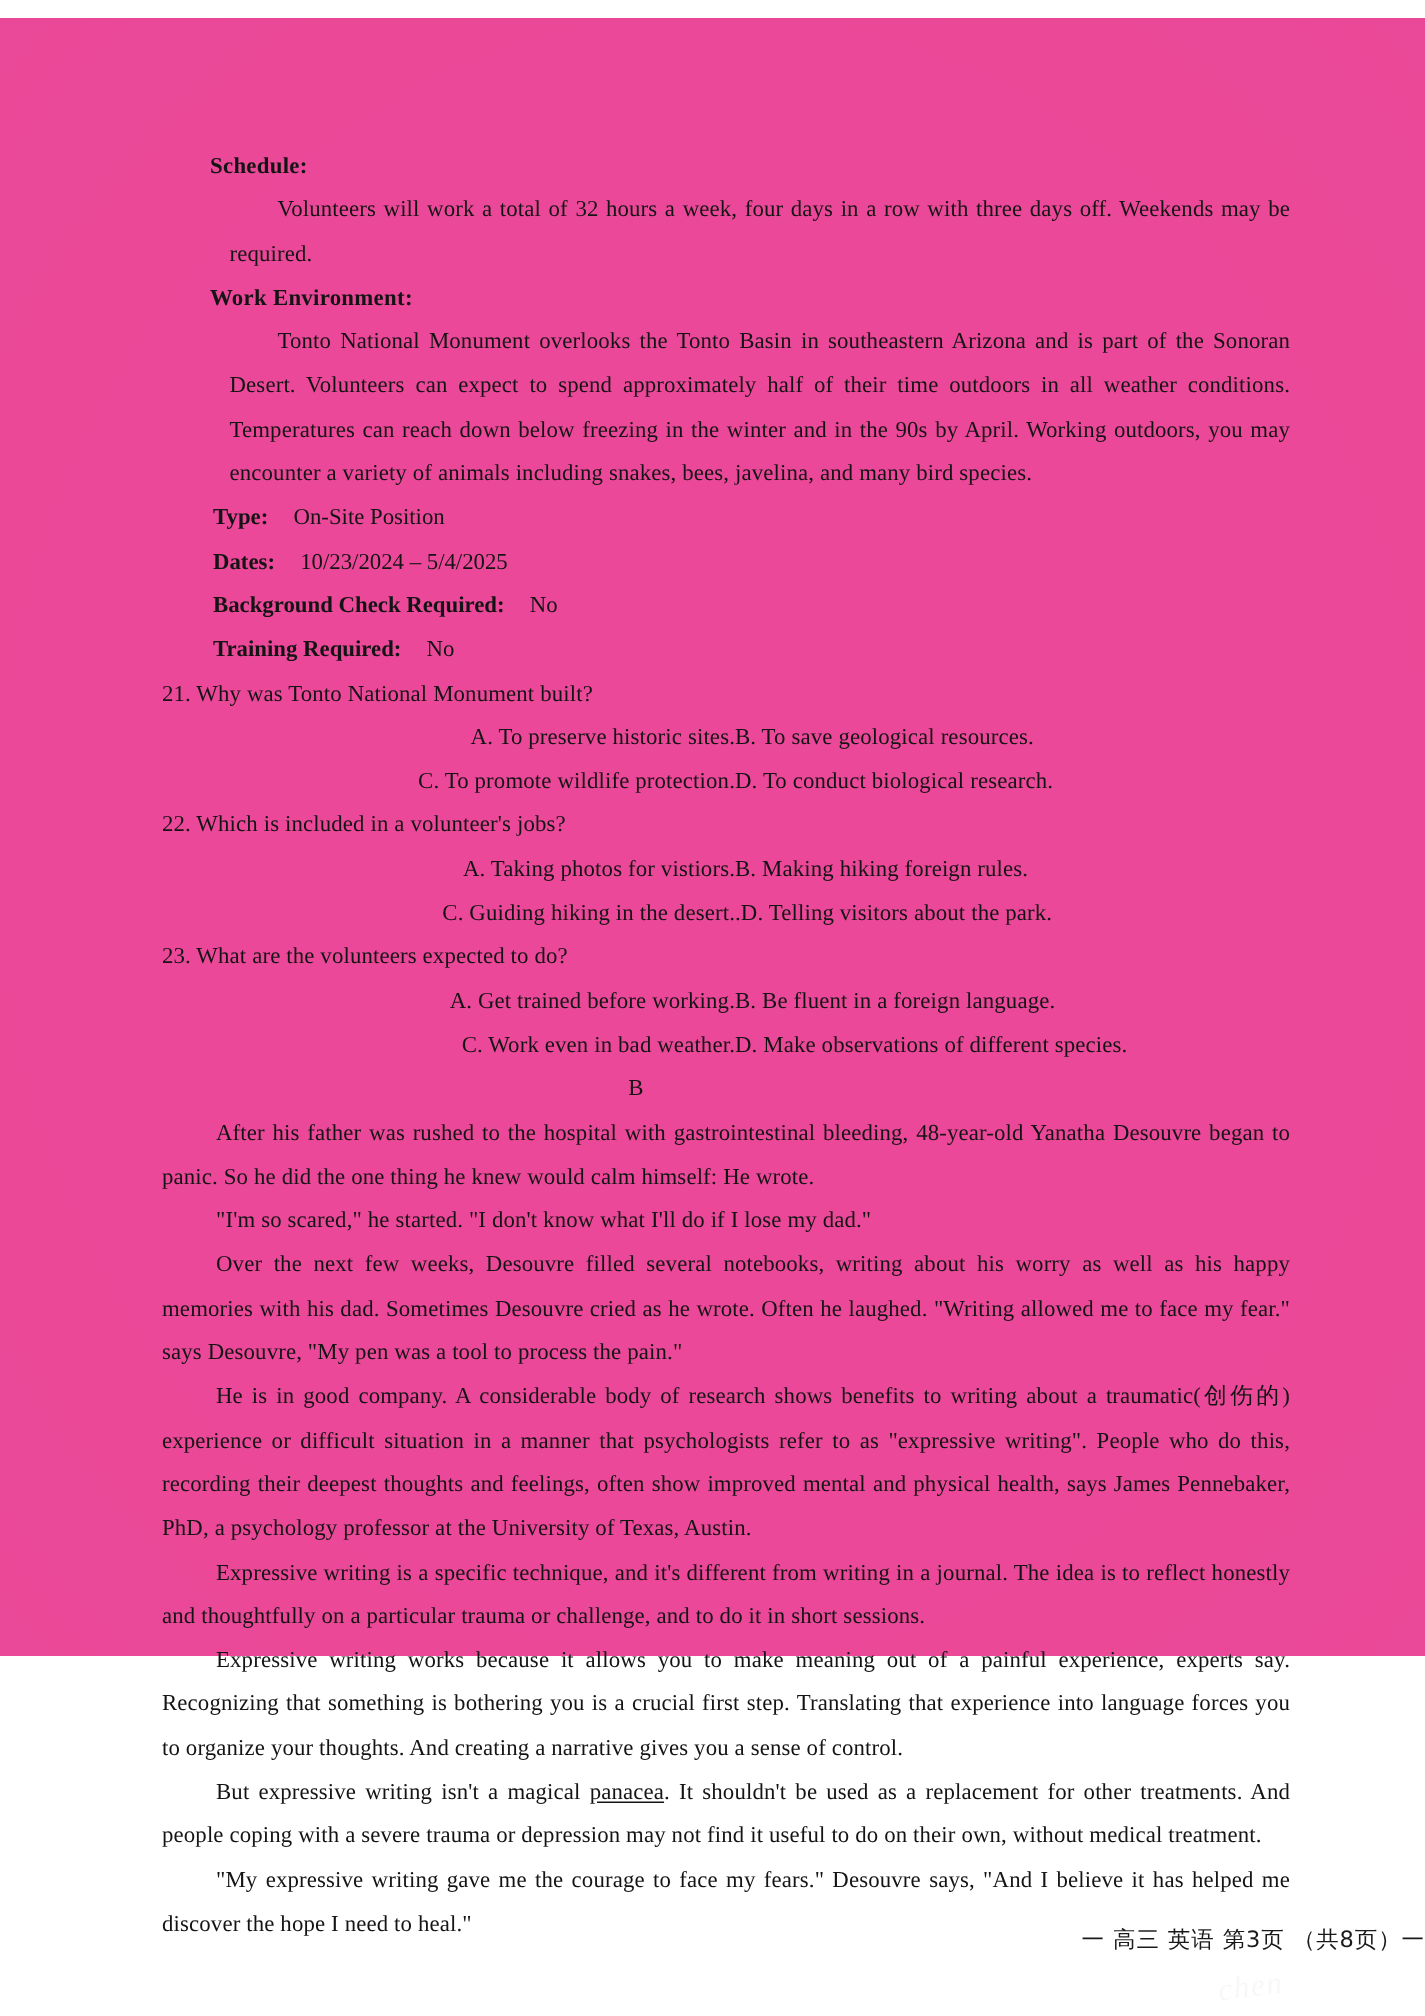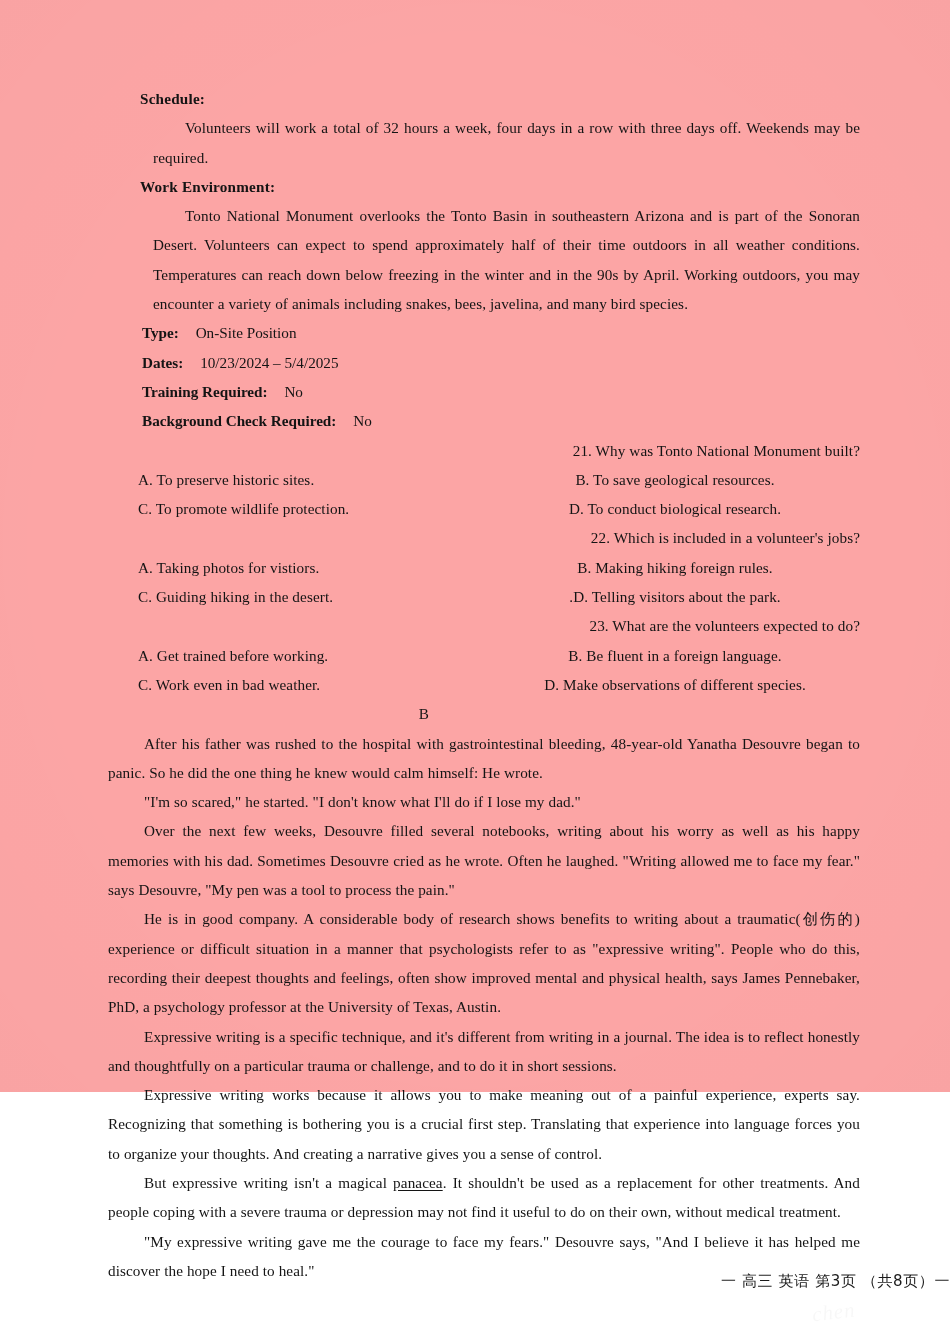--- a/index.html
+++ b/index.html
@@ -11,24 +11,24 @@
     height: 1344px;
     background: #ffffff;
     font-family: "Liberation Serif", "DejaVu Serif", serif;
     color: #141414;
     overflow: hidden;
     position: relative;
   }
 
   .page {
     position: absolute;
-    left: 0; top: 0;
+    left: 0; top: 12px;
     width: 950px;
     height: 1092px;
-    background: #fca5a5;
+    background: #ec4899;
   }
 
   
   .scan-noise {
     position: absolute;
     inset: 0;
     pointer-events: none;
     background:
       radial-gradient(ellipse at 50% 50%, rgba(255,255,255,0) 60%, rgba(0,0,0,0.012) 100%);
   }
@@ -69,31 +69,30 @@
   }
   .factline .lbl { font-weight: bold; }
   .factline .val { font-weight: normal; margin-left: 13px; }
 
   
   .qstem {
     font-size: 15.2px;
     line-height: 29.3px;
     margin: 0;
     letter-spacing: 0.1px;
-    text-align: right;
   }
   .optrow {
     display: flex;
     font-size: 15.2px;
     line-height: 29.3px;
     padding-left: 30px;
     letter-spacing: 0.1px;
   }
-  .optrow .colA { width: 352px; flex: 0 0 352px; }
-  .optrow .colB { flex: 1 1 auto; text-align: center; }
+  .optrow .colA { width: 352px; flex: 0 0 352px; text-align: right; }
+  .optrow .colB { flex: 1 1 auto; }
 
   .section-letter {
     text-align: center;
     font-size: 15.2px;
     line-height: 29.3px;
     margin: 0;
     padding-right: 120px;
     letter-spacing: 0.2px;
   }
 
@@ -141,24 +140,24 @@
     <p class="subhead">Work Environment:</p>
     <p class="para indent">Tonto National Monument overlooks the Tonto Basin in southeastern Arizona and is part of the Sonoran Desert. Volunteers can expect to spend approximately half of their time outdoors in all weather conditions. Temperatures can reach down below freezing in the winter and in the 90s by April. Working outdoors, you may encounter a variety of animals including snakes, bees, javelina, and many bird species.</p>
 
     <p class="factline">
       <span class="lbl">Type:</span><span class="val"> On-Site Position</span>
     </p>
     <p class="factline">
       <span class="lbl">Dates:</span><span class="val"> 10/23/2024 – 5/4/2025</span>
     </p>
     <p class="factline">
+      <span class="lbl">Background Check Required:</span><span class="val"> No</span>
+    </p>
+    <p class="factline">
       <span class="lbl">Training Required:</span><span class="val"> No</span>
-    </p>
-    <p class="factline">
-      <span class="lbl">Background Check Required:</span><span class="val"> No</span>
     </p>
 
     <p class="qstem">21. Why was Tonto National Monument built?</p>
     <div class="optrow">
       <span class="colA">A. To preserve historic sites.</span>
       <span class="colB">B. To save geological resources.</span>
     </div>
     <div class="optrow">
       <span class="colA">C. To promote wildlife protection.</span>
       <span class="colB">D. To conduct biological research.</span>

